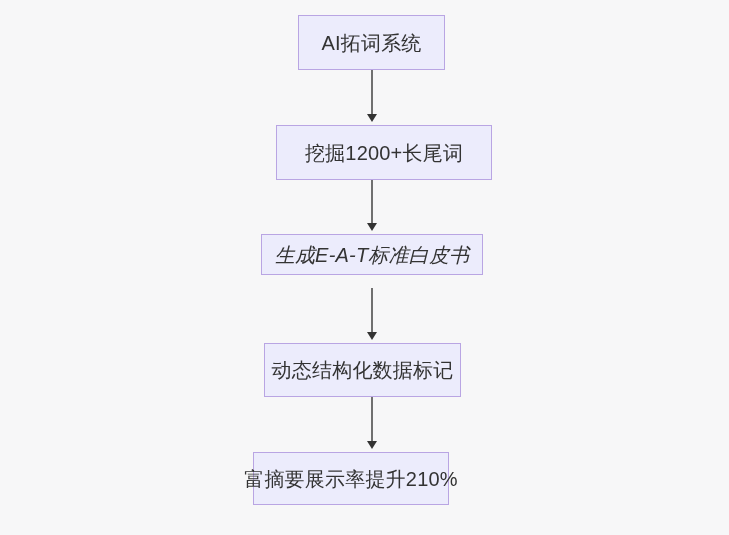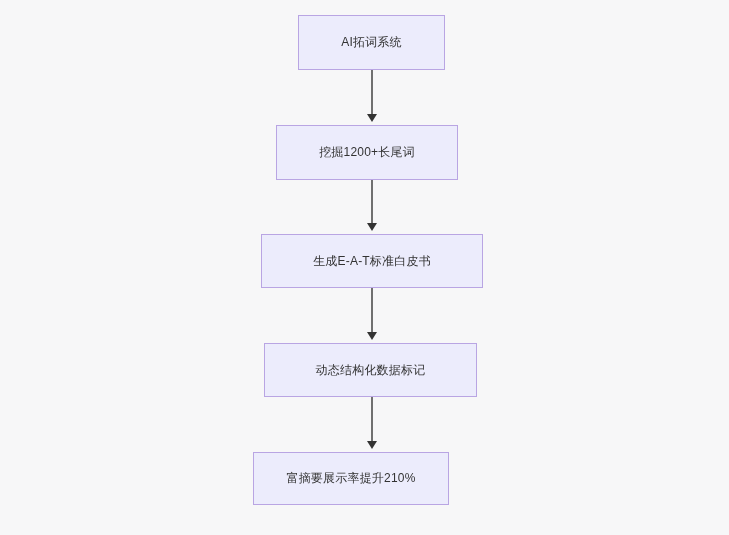--- a/index.html
+++ b/index.html
@@ -22,21 +22,21 @@
 
   .node {
     position: absolute;
     box-sizing: border-box;
     background: #ececfc;
     border: 1.5px solid #b9a5e3;
     display: flex;
     align-items: center;
     justify-content: center;
     color: #333333;
-    font-size: 12px;
+    font-size: 20px;
     line-height: 1.2;
     letter-spacing: 0.2px;
     white-space: nowrap;
     user-select: none;
   }
 
   .node-label {
     display: block;
   }
 
@@ -69,29 +69,29 @@
   <div class="edge" style="left:371px; top:288px; height:47px;"></div>
   <div class="arrowhead" style="left:367px; top:332px;"></div>
 
   <div class="edge" style="left:371px; top:397px; height:47px;"></div>
   <div class="arrowhead" style="left:367px; top:441px;"></div>
 
   <div class="node" style="left:298px; top:15px; width:147px; height:55px;">
     <span class="node-label">AI拓词系统</span>
   </div>
 
-  <div class="node" style="left:276px; top:125px; width:182px; height:55px;">
+  <div class="node" style="left:276px; top:125px; width:216px; height:55px;">
     <span class="node-label">挖掘1200+长尾词</span>
   </div>
 
-  <div class="node" style="left:261px; top:234px; width:222px; height:54px;">
+  <div class="node" style="left:261px; top:234px; width:222px; height:41px;font-style:italic;">
     <span class="node-label">生成E-A-T标准白皮书</span>
   </div>
 
-  <div class="node" style="left:264px; top:343px; width:213px; height:54px;">
+  <div class="node" style="left:264px; top:343px; width:197px; height:54px;">
     <span class="node-label">动态结构化数据标记</span>
   </div>
 
   <div class="node" style="left:253px; top:452px; width:196px; height:53px;">
     <span class="node-label">富摘要展示率提升210%</span>
   </div>
 
 </div>
 
 </body></html>

